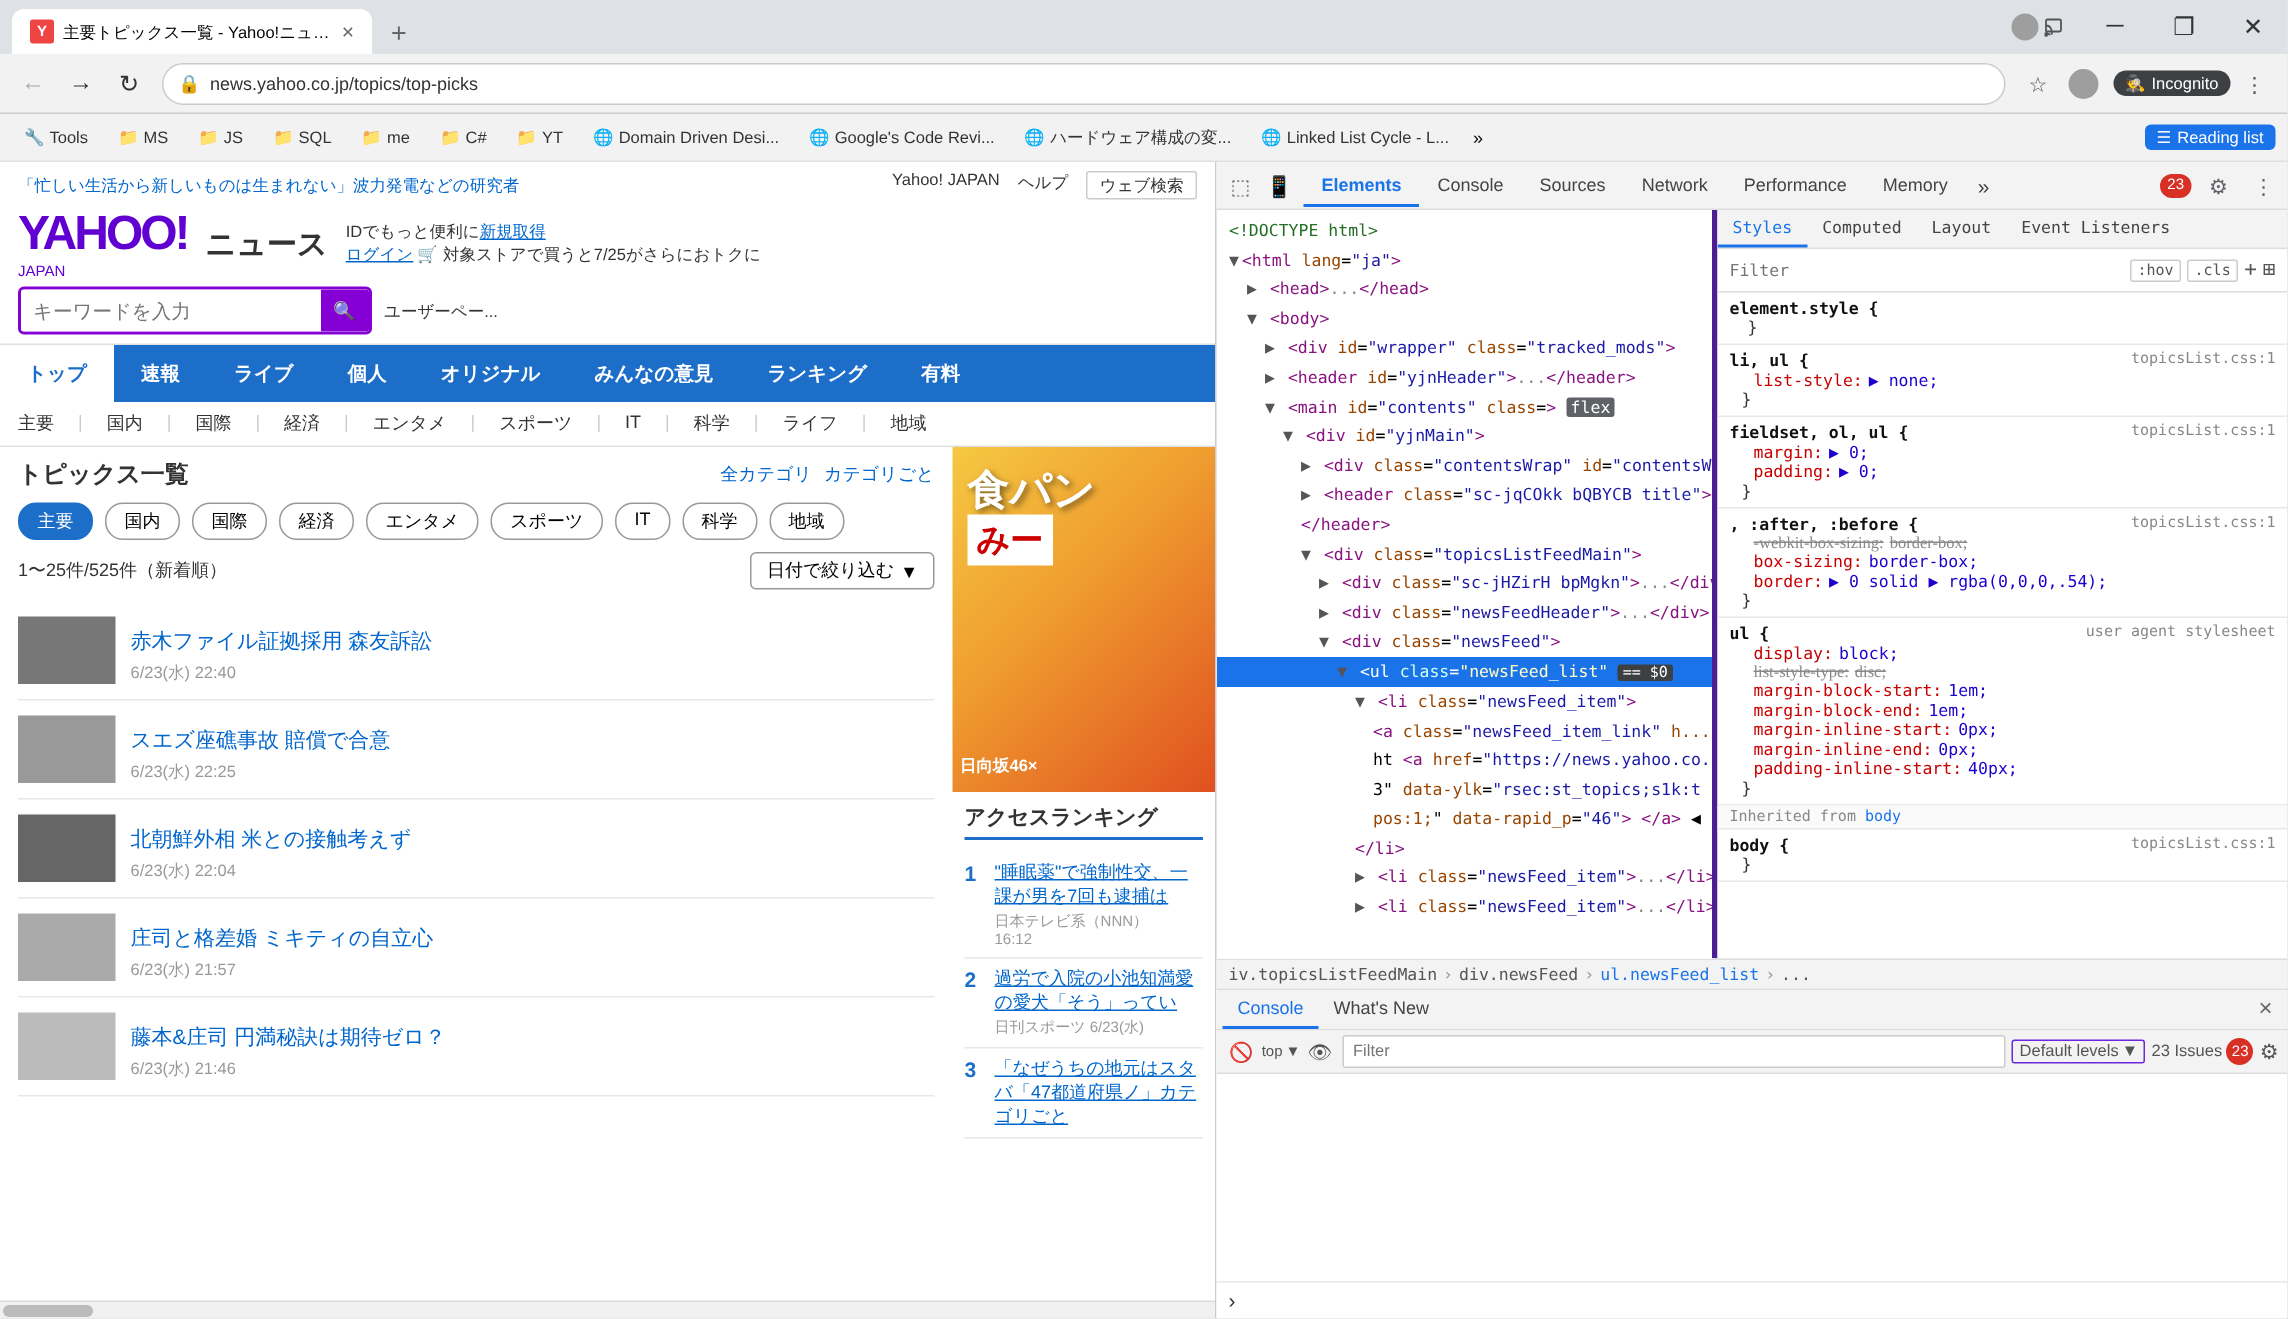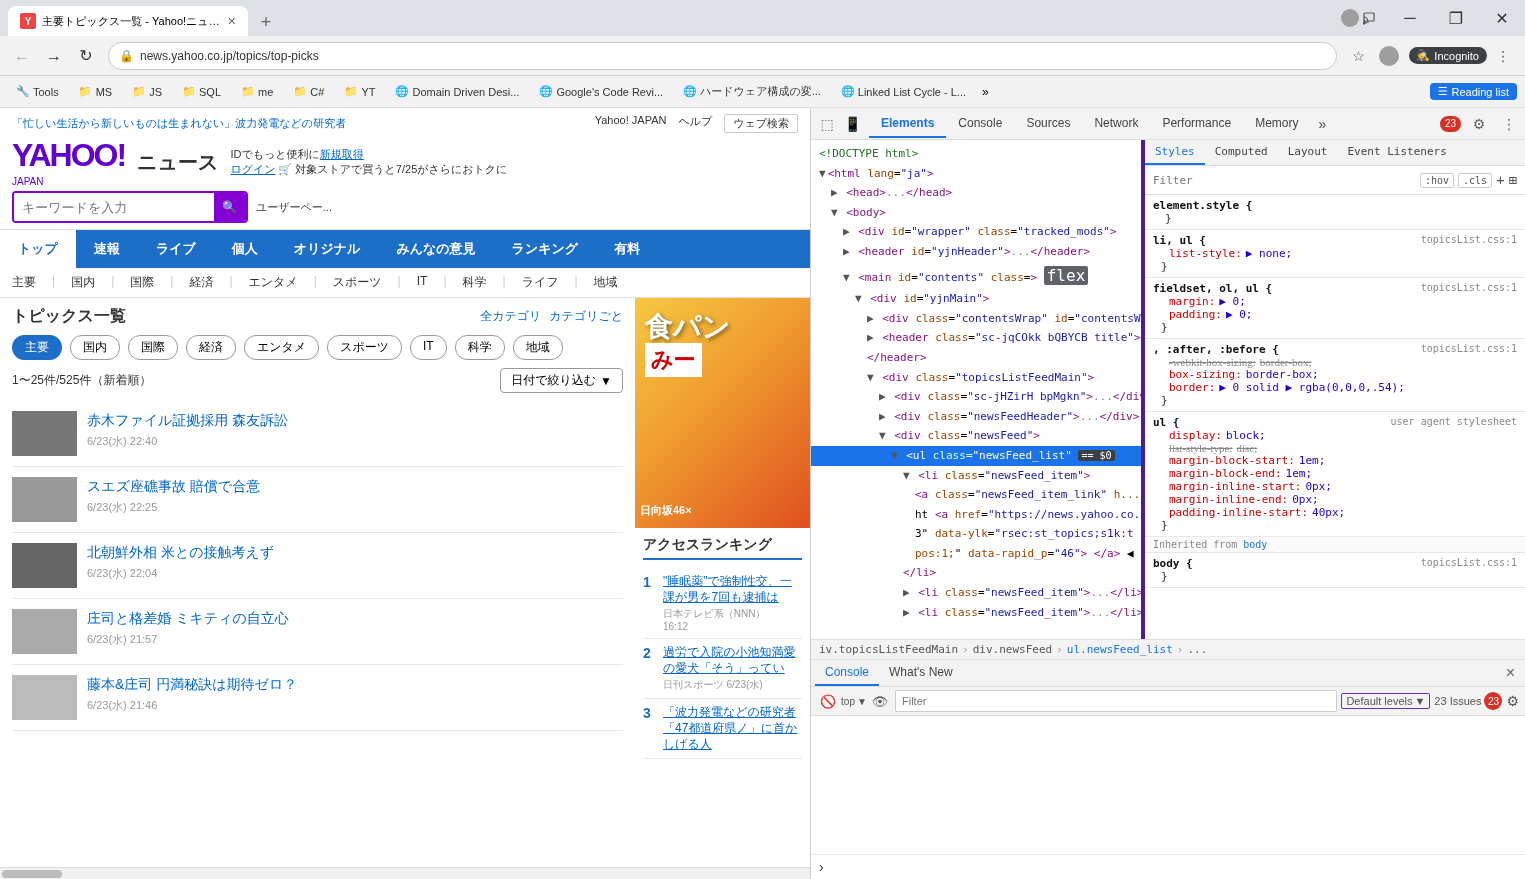--- a/index.html
+++ b/index.html
@@ -75,21 +75,21 @@
     .topics-links { display: flex; gap: 8px; margin-left: 16px; }
     .topics-links a { color: #06c; font-size: 12px; text-decoration: none; }
     .topics-filter-bar { display: flex; gap: 8px; margin-bottom: 8px; }
     .filter-tag { padding: 3px 12px; border: 1px solid #999; border-radius: 12px; font-size: 12px; cursor: pointer; background: #fff; }
     .filter-tag.active { background: #1c6ec8; color: #fff; border-color: #1c6ec8; }
     .count-row { display: flex; align-items: center; justify-content: space-between; margin-bottom: 8px; }
     .count-text { font-size: 12px; color: #333; }
     .date-filter-btn { font-size: 12px; border: 1px solid #999; padding: 3px 10px; border-radius: 4px; cursor: pointer; background: #fff; display: flex; align-items: center; gap: 4px; }
 
     
-    .news-item { display: flex; gap: 10px; padding: 10px 0; border-bottom: 1px solid #e8e8e8; align-items: flex-start; }
+    .news-item { display: flex; gap: 10px; padding: 10px 0; border-bottom: 1px solid #e8e8e8; align-items: flex-end; }
     .news-thumb-placeholder { width: 65px; height: 45px; background: #888; display: flex; align-items: center; justify-content: center; color: #fff; font-size: 10px; }
     .news-content { flex: 1; }
     .news-title { font-size: 14px; color: #06c; text-decoration: none; line-height: 1.4; margin-bottom: 3px; display: block; }
     .news-time { font-size: 11px; color: #999; }
 
     
     .topics-sidebar { width: 175px; flex-shrink: 0; }
     .ad-banner { background: #f0c040; height: 230px; position: relative; overflow: hidden; }
     .access-ranking { padding: 8px; }
     .ranking-title { font-size: 14px; font-weight: bold; color: #333; margin-bottom: 8px; border-bottom: 2px solid #1c6ec8; padding-bottom: 4px; }
@@ -444,21 +444,21 @@
             <div class="ranking-item">
               <span class="rank-num">2</span>
               <div class="rank-content">
                 <a class="rank-title" href="#">過労で入院の小池知満愛の愛犬「そう」ってい</a>
                 <div class="rank-source">日刊スポーツ 6/23(水)</div>
               </div>
             </div>
             <div class="ranking-item">
               <span class="rank-num">3</span>
               <div class="rank-content">
-                <a class="rank-title" href="#">「波力発電などの研究者「47都道府県ノ」に首かしげる人</a>
+                <a class="rank-title" href="#">「なぜうちの地元はスタバ「47都道府県ノ」カテゴリごと</a>
               </div>
             </div>
           </div>
         </div>
       </div>
 
       <div class="scrollbar-x">
         <div class="scrollbar-thumb"></div>
       </div>
     </div>
@@ -489,21 +489,21 @@
 
       <div class="elements-panel">
 
         <div class="elements-tree">
           <div class="tree-line indent0"><span class="comment">&lt;!DOCTYPE html&gt;</span></div>
           <div class="tree-line indent0"><span class="expand-arrow">▼</span><span class="tag">&lt;html</span> <span class="attr-name">lang</span>=<span class="attr-val">"ja"</span><span class="tag">&gt;</span></div>
           <div class="tree-line indent1"><span class="expand-arrow">▶</span> <span class="tag">&lt;head&gt;</span><span class="tree-ellipsis">...</span><span class="tag">&lt;/head&gt;</span></div>
           <div class="tree-line indent1"><span class="expand-arrow">▼</span> <span class="tag">&lt;body&gt;</span></div>
           <div class="tree-line indent2"><span class="expand-arrow">▶</span>  <span class="tag">&lt;div</span> <span class="attr-name">id</span>=<span class="attr-val">"wrapper"</span> <span class="attr-name">class</span>=<span class="attr-val">"tracked_mods"</span><span class="tag">&gt;</span></div>
           <div class="tree-line indent2"><span class="expand-arrow">▶</span>  <span class="tag">&lt;header</span> <span class="attr-name">id</span>=<span class="attr-val">"yjnHeader"</span><span class="tag">&gt;</span><span class="tree-ellipsis">...</span><span class="tag">&lt;/header&gt;</span></div>
-          <div class="tree-line indent2"><span class="expand-arrow">▼</span>  <span class="tag">&lt;main</span> <span class="attr-name">id</span>=<span class="attr-val">"contents"</span> <span class="attr-name">class</span>=<span class="tag">&gt;</span> <span style="background:#5f6368;color:#fff;padding:0 3px;font-size:16px;border-radius:2px;">flex</span></div>
+          <div class="tree-line indent2"><span class="expand-arrow">▼</span>  <span class="tag">&lt;main</span> <span class="attr-name">id</span>=<span class="attr-val">"contents"</span> <span class="attr-name">class</span>=<span class="tag">&gt;</span> <span style="background:#5f6368;color:#fff;padding:0 3px;font-size:11px;border-radius:2px;">flex</span></div>
           <div class="tree-line indent3"><span class="expand-arrow">▼</span>   <span class="tag">&lt;div</span> <span class="attr-name">id</span>=<span class="attr-val">"yjnMain"</span><span class="tag">&gt;</span></div>
           <div class="tree-line indent4"><span class="expand-arrow">▶</span>    <span class="tag">&lt;div</span> <span class="attr-name">class</span>=<span class="attr-val">"contentsWrap"</span> <span class="attr-name">id</span>=<span class="attr-val">"contentsWr...</span></div>
           <div class="tree-line indent4"><span class="expand-arrow">▶</span>    <span class="tag">&lt;header</span> <span class="attr-name">class</span>=<span class="attr-val">"sc-jqCOkk bQBYCB title"</span><span class="tag">&gt;</span></div>
           <div class="tree-line indent4">     <span class="tag">&lt;/header&gt;</span></div>
           <div class="tree-line indent4"><span class="expand-arrow">▼</span>    <span class="tag">&lt;div</span> <span class="attr-name">class</span>=<span class="attr-val">"topicsListFeedMain"</span><span class="tag">&gt;</span></div>
           <div class="tree-line indent5"><span class="expand-arrow">▶</span>     <span class="tag">&lt;div</span> <span class="attr-name">class</span>=<span class="attr-val">"sc-jHZirH bpMgkn"</span><span class="tag">&gt;</span><span class="tree-ellipsis">...</span><span class="tag">&lt;/div&gt;</span></div>
           <div class="tree-line indent5"><span class="expand-arrow">▶</span>     <span class="tag">&lt;div</span> <span class="attr-name">class</span>=<span class="attr-val">"newsFeedHeader"</span><span class="tag">&gt;</span><span class="tree-ellipsis">...</span><span class="tag">&lt;/div&gt;</span></div>
           <div class="tree-line indent5"><span class="expand-arrow">▼</span>     <span class="tag">&lt;div</span> <span class="attr-name">class</span>=<span class="attr-val">"newsFeed"</span><span class="tag">&gt;</span></div>
           <div class="tree-line indent6 selected"><span class="expand-arrow">▼</span>      <span class="tag">&lt;ul</span> <span class="attr-name">class</span>=<span class="attr-val">"newsFeed_list"</span> <span style="background:#3c4043;color:#fff;padding:0 3px;font-size:10px;border-radius:2px;">== $0</span></div>
           <div class="tree-line indent7"><span class="expand-arrow">▼</span>       <span class="tag">&lt;li</span> <span class="attr-name">class</span>=<span class="attr-val">"newsFeed_item"</span><span class="tag">&gt;</span></div>

